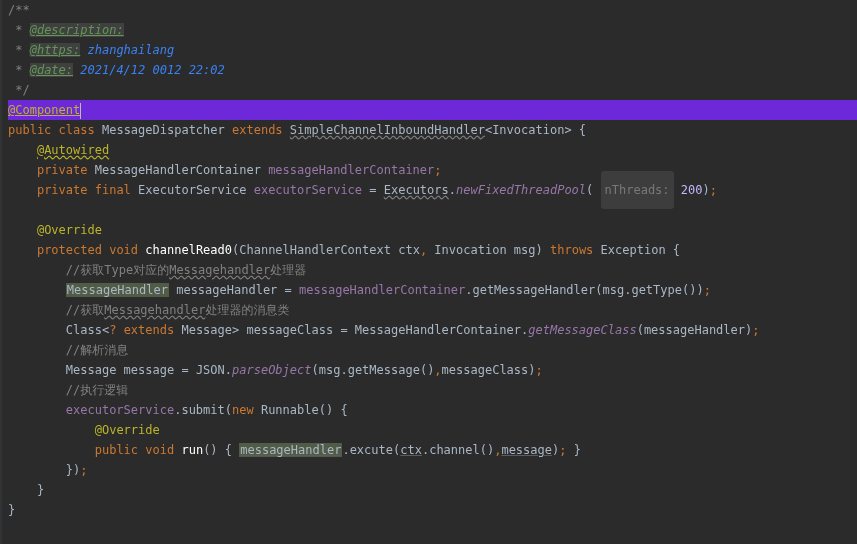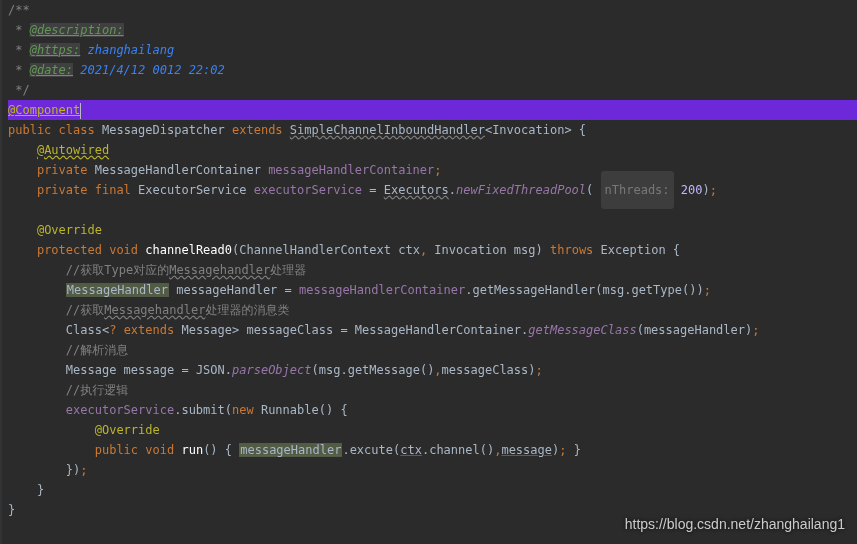--- a/index.html
+++ b/index.html
@@ -79,14 +79,13 @@
 <div class="line"><span class="c-def">            </span><span class="c-anno">@Override</span></div>
 
 <div class="line"><span class="c-def">            </span><span class="c-kw">public</span><span class="c-def"> </span><span class="c-kw">void</span><span class="c-def"> </span><span class="c-method">run</span><span class="c-def">() { </span><span class="c-hl-box c-link">messageHandler</span><span class="c-def">.</span><span class="c-def">excute</span><span class="c-def">(</span><span class="c-link">ctx</span><span class="c-def">.</span><span class="c-def">channel</span><span class="c-def">()</span><span class="c-kw">,</span><span class="c-link">message</span><span class="c-def">)</span><span class="c-kw">;</span><span class="c-def"> }</span></div>
 
 <div class="line"><span class="c-def">        })</span><span class="c-kw">;</span></div>
 
 <div class="line"><span class="c-def">    </span><span class="c-def">}</span></div>
 
 <div class="line"><span class="c-def">}</span></div>
 
-<div class="watermark">https://blog.csdn.net/zhanghailang1</div>
 </div>
 
 </body></html>

